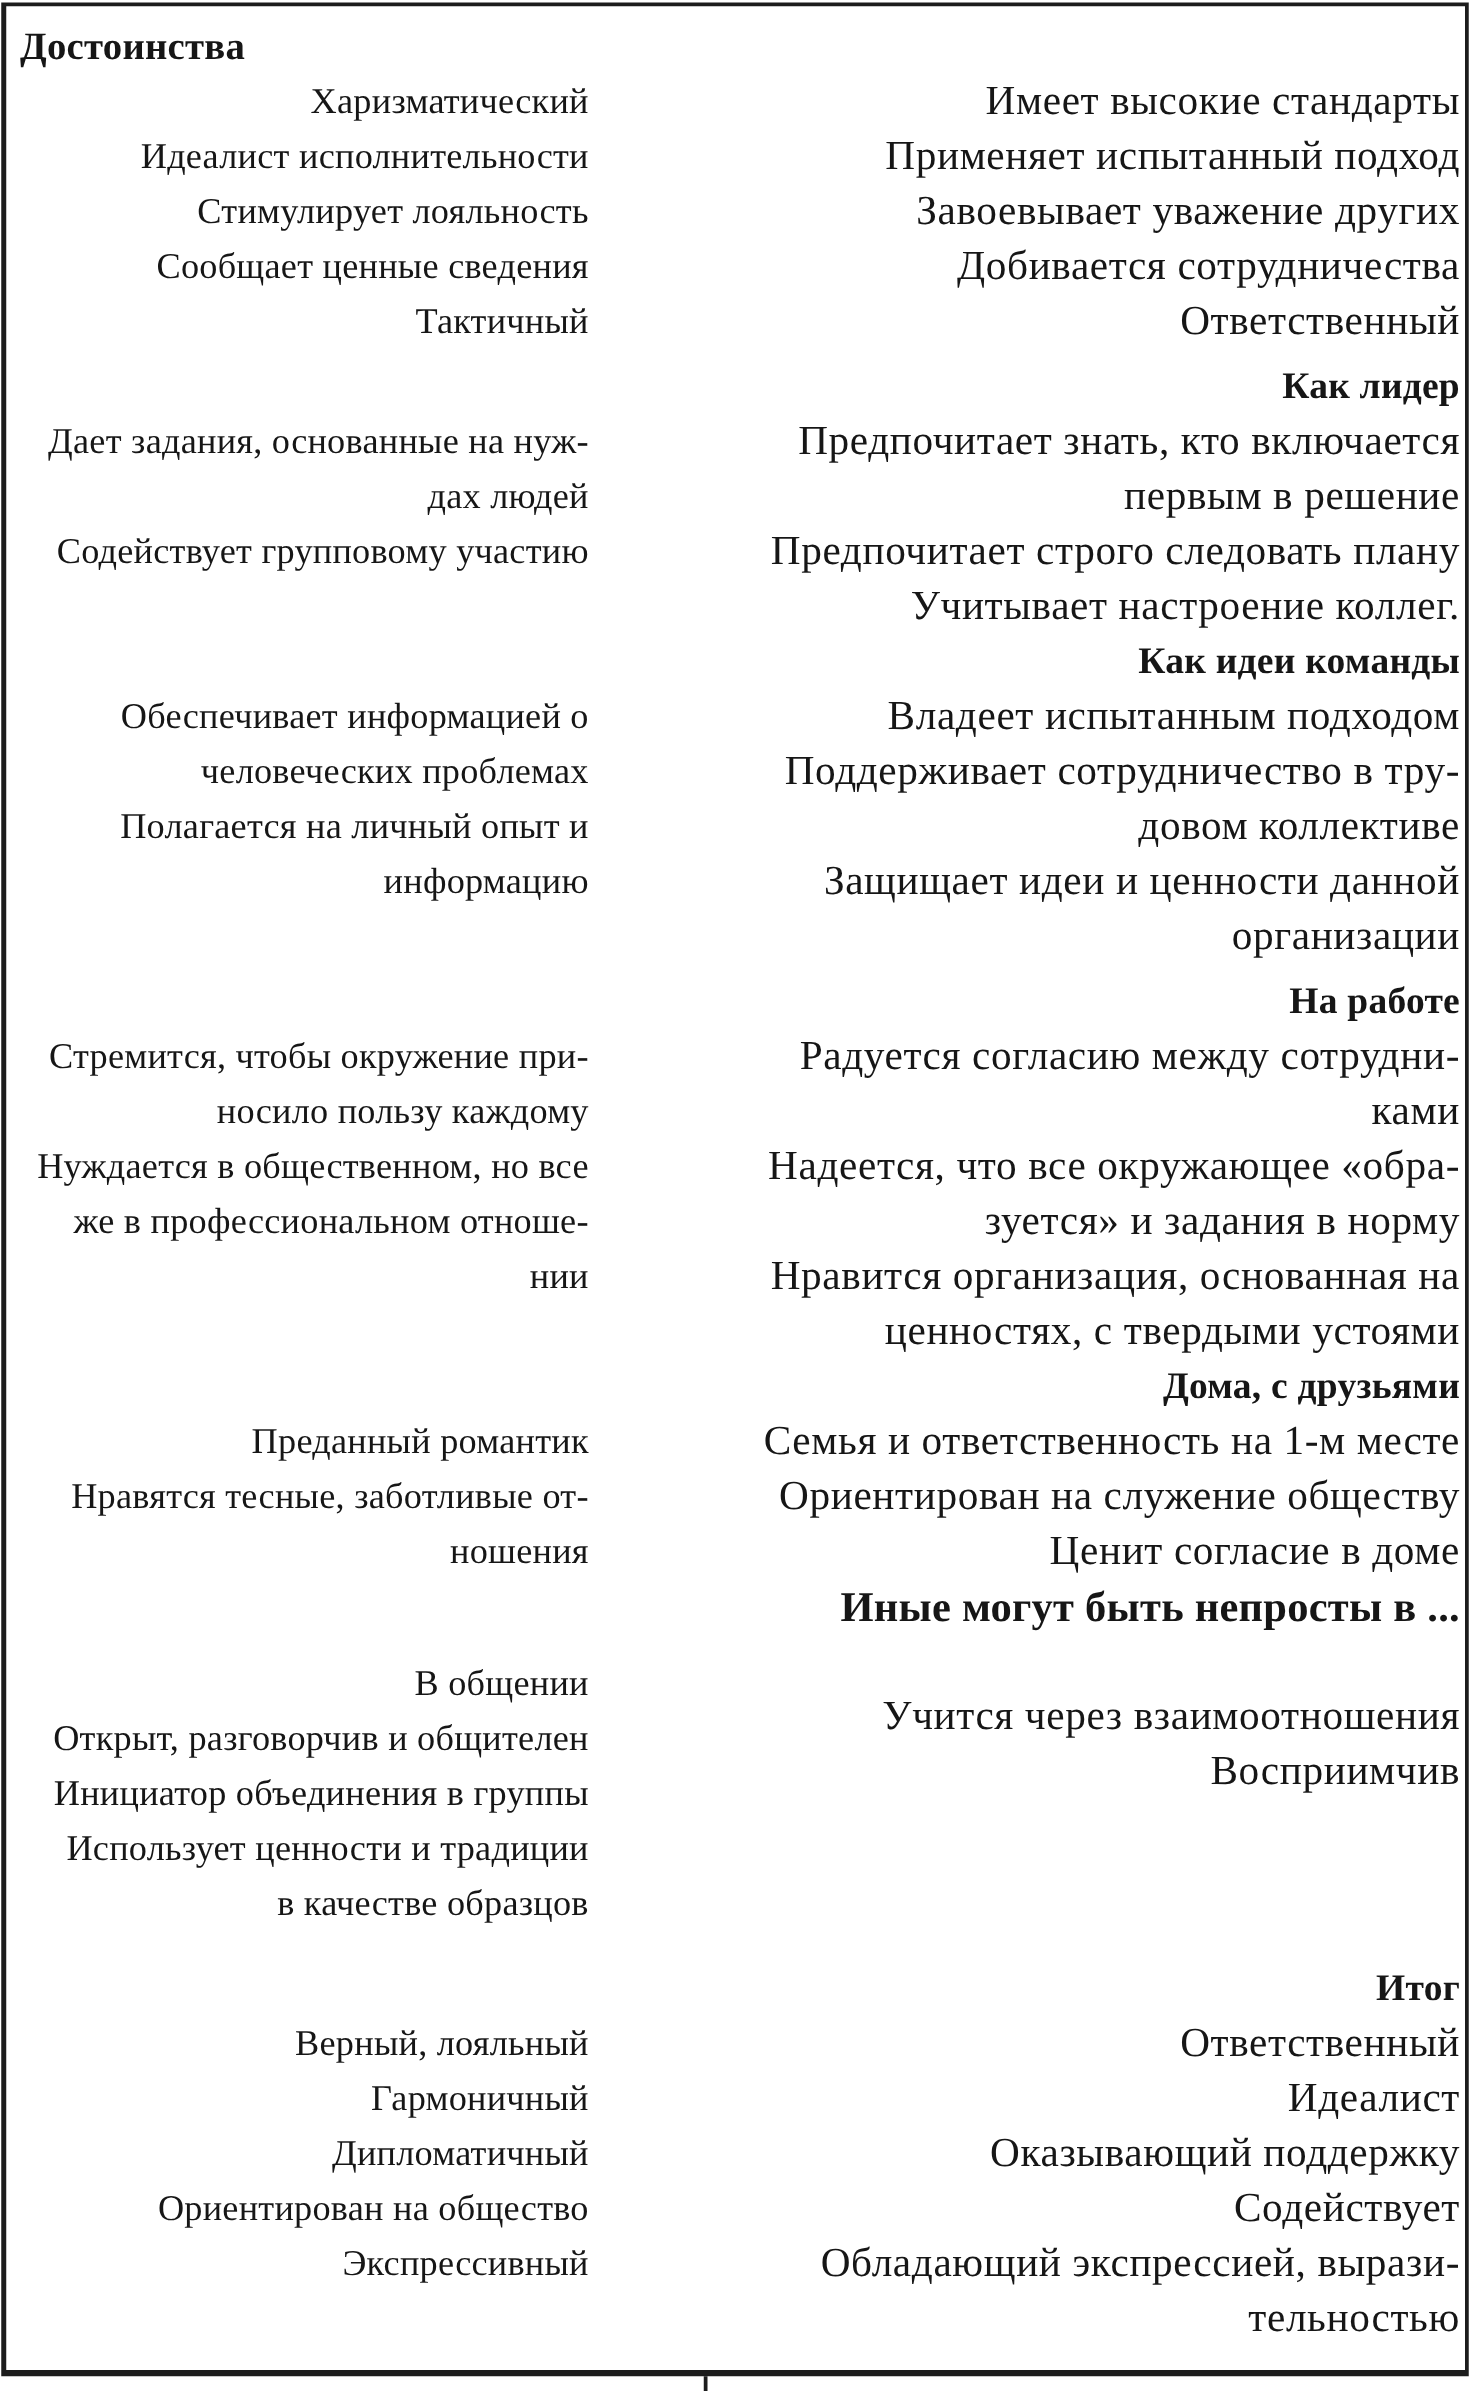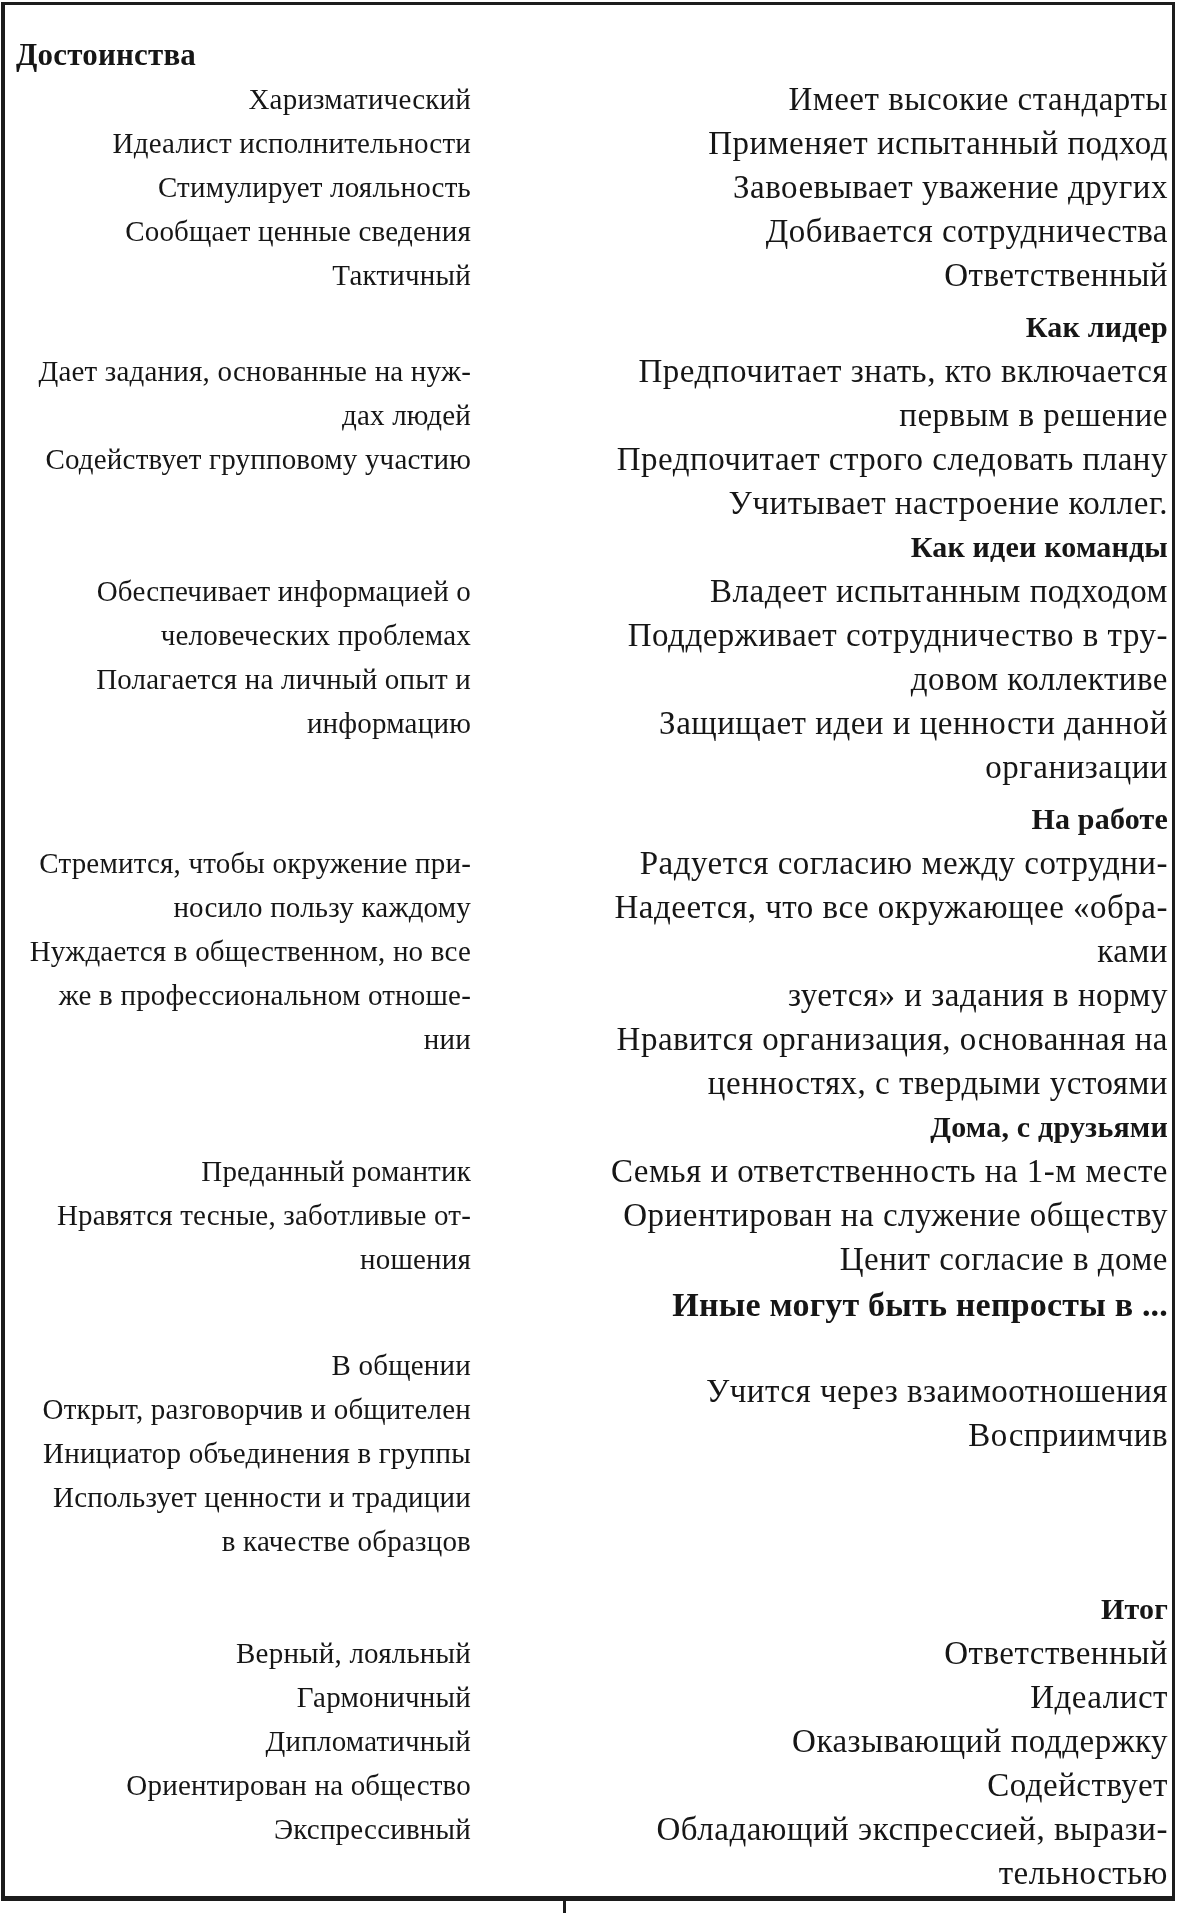--- a/index.html
+++ b/index.html
@@ -19,21 +19,21 @@
   .table-box {
     position: absolute;
     left: 1px;
     top: 2px;
     width: 1174px;
     height: 1899px;
     box-sizing: border-box;
     border-style: solid;
     border-color: #1c1c1c;
     border-width: 3px 3px 5px 4px;
-    padding: 28px 4px 0 11px;
+    padding: 10px 4px 0 11px;
     background: #ffffff;
   }
   .doc-title {
     font-size: 31px;
     font-weight: 700;
     line-height: 44px;
     letter-spacing: 0.2px;
     white-space: nowrap;
   }
   .sec { margin: 0; text-align: right; }
@@ -156,22 +156,22 @@
       <div class="grid">
         <div class="col left">
             <div class="line">Стремится, чтобы окружение при-</div>
             <div class="line">носило пользу каждому</div>
             <div class="line">Нуждается в общественном, но все</div>
             <div class="line">же в профессиональном отноше-</div>
             <div class="line">нии</div>
           </div>
         <div class="col right">
             <div class="line">Радуется согласию между сотрудни-</div>
+            <div class="line">ками</div>
             <div class="line">Надеется, что все окружающее «обра-</div>
-            <div class="line">ками</div>
             <div class="line">зуется» и задания в норму</div>
             <div class="line">Нравится организация, основанная на</div>
             <div class="line">ценностях, с твердыми устоями</div>
           </div>
       </div>
     </section>
 
     <section class="sec sec-4">
       <div class="hdr">Дома, с друзьями</div>
       <div class="grid">

